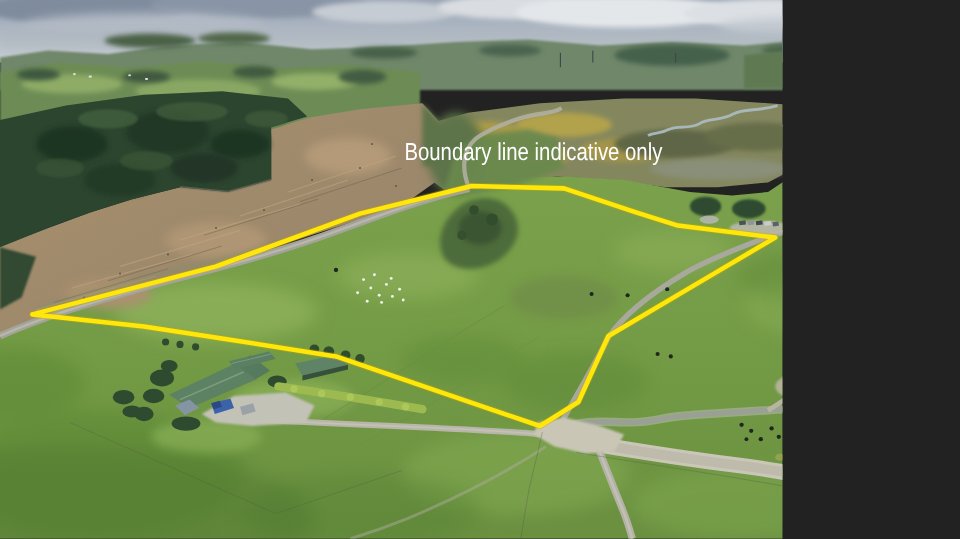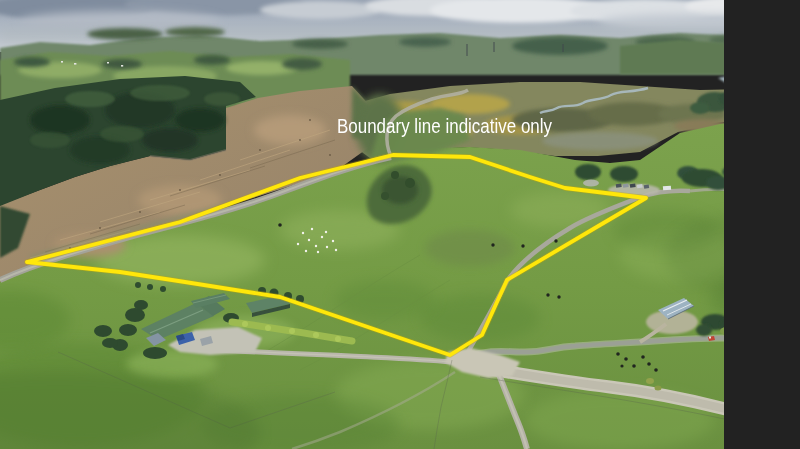--- a/index.html
+++ b/index.html
@@ -1,16 +1,16 @@
 <!DOCTYPE html>
 <html><head>
 <meta charset="utf-8">
 <style>
   html,body{margin:0;padding:0;background:#222;}
-  #stage{position:relative;width:724px;height:449px;overflow:hidden;font-family:"Liberation Sans",sans-serif;}
+  #stage{position:relative;width:652px;height:449px;overflow:hidden;font-family:"Liberation Sans",sans-serif;}
   #stage svg{display:block;width:800px;height:449px;}
   .caption{font-family:"Liberation Sans",sans-serif;font-weight:400;}
 </style>
 </head>
 <body>
 
 <div id="stage">
 <svg viewBox="0 0 800 449" xmlns="http://www.w3.org/2000/svg">
   <defs>
     <linearGradient id="sky" x1="0" y1="0" x2="0" y2="1">

